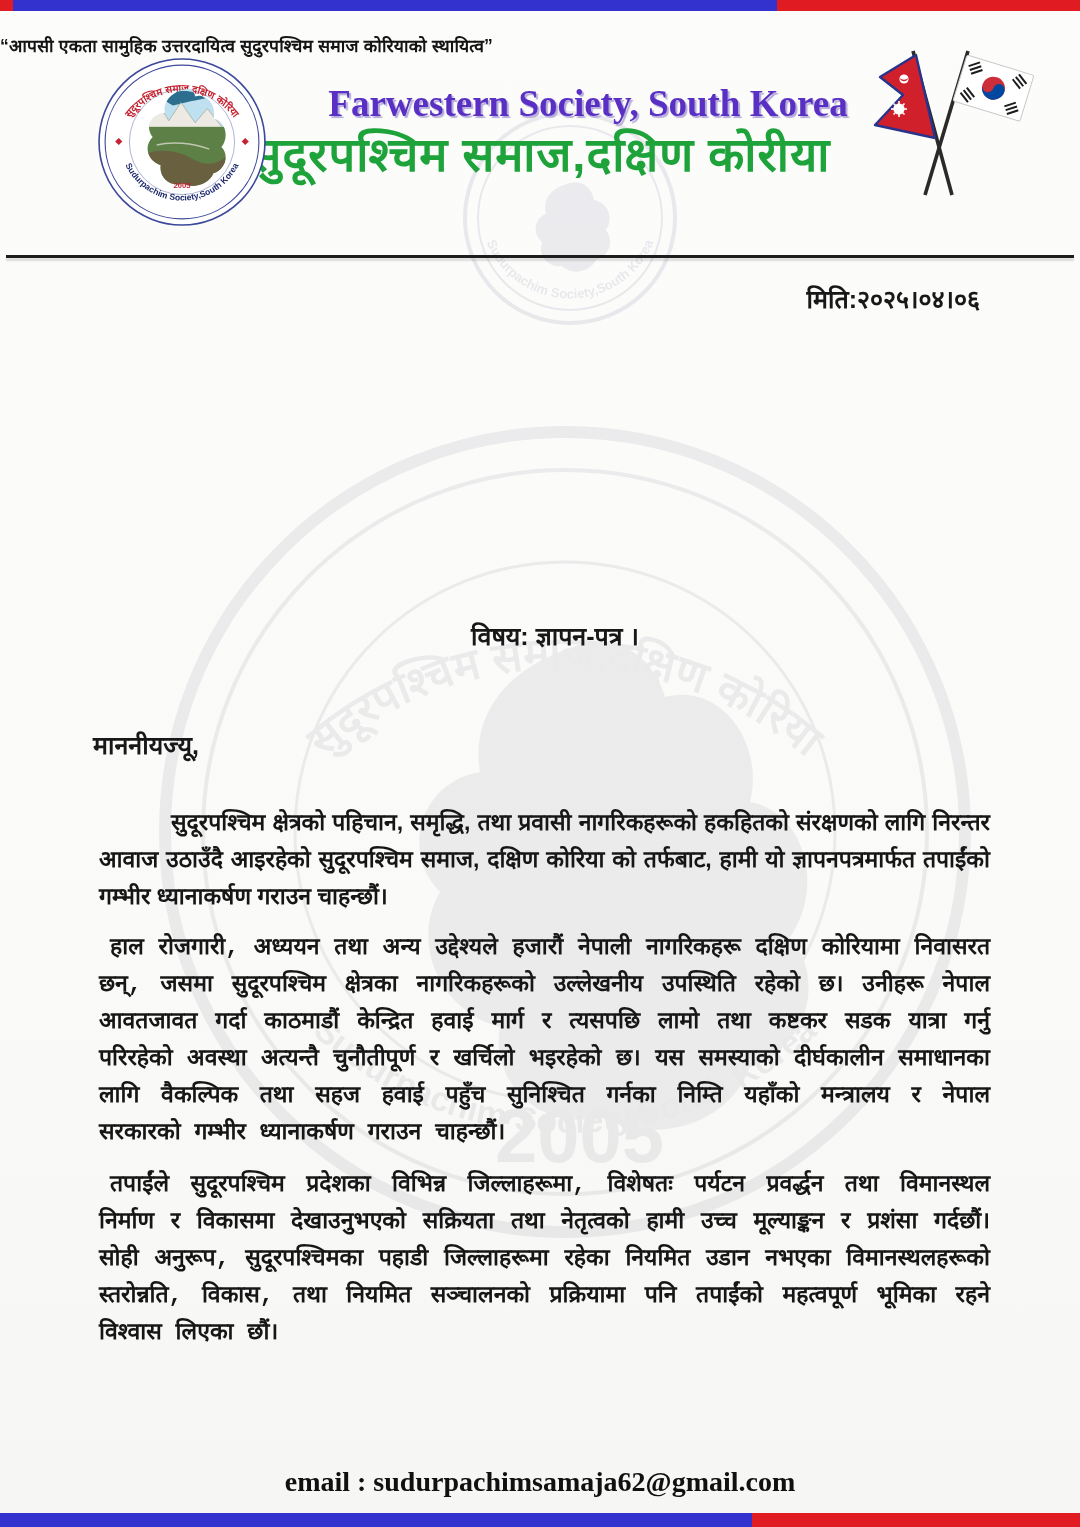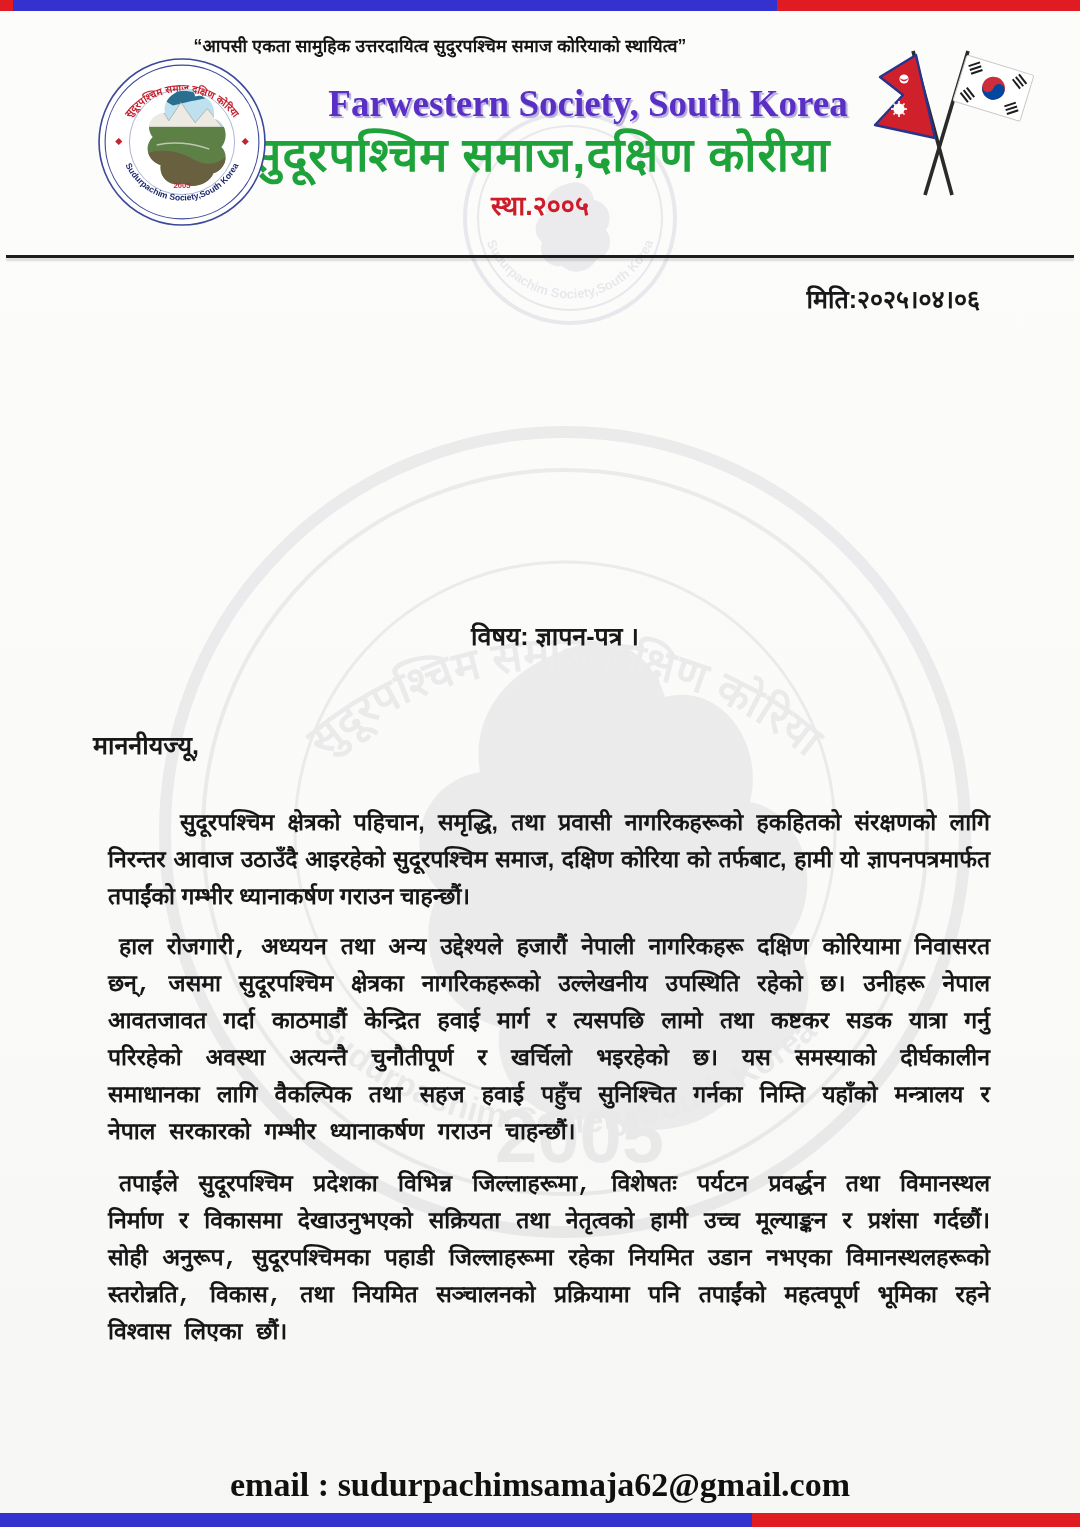--- a/index.html
+++ b/index.html
@@ -7,47 +7,47 @@
     position:relative;width:1080px;height:1527px;margin:0 auto;
     background:linear-gradient(180deg,#fcfcfb 0%,#fafaf8 60%,#f6f6f4 100%);
     overflow:hidden;font-family:"Liberation Sans","DejaVu Sans",sans-serif;color:#181818;
   }
   
   .top-bar{position:absolute;top:0;left:0;width:1080px;height:11px;
     background:linear-gradient(90deg,#e11b22 0 13px,#3432cf 13px 777px,#e11b22 777px 100%);}
   .bottom-bar{position:absolute;top:1513px;left:0;width:1080px;height:14px;
     background:linear-gradient(90deg,#3432cf 0 752px,#e11b22 752px 100%);}
   
-  .tagline{position:absolute;top:33px;left:0;width:880px;text-align:center;
+  .tagline{position:absolute;top:33px;left:0;width:880px;text-align:left;
     font-size:17.5px;font-weight:bold;color:#141414;letter-spacing:.2px;}
   .title-en{position:absolute;top:82px;left:0;width:1080px;text-align:center;
     font-family:"Liberation Serif","DejaVu Serif",serif;font-size:37px;font-weight:bold;
     color:#5a2fc4;text-shadow:2px 2px 1px #b3abd8;margin-left:48px;}
   .title-np{position:absolute;top:121px;left:0;width:1080px;text-align:center;
     font-size:47px;font-weight:bold;color:#1ea33b;letter-spacing:1px;}
   .estd{position:absolute;top:186px;left:0;width:1080px;text-align:center;
     font-size:27px;font-weight:bold;color:#cf1c2a;}
   .logo-svg{position:absolute;left:96px;top:56px;width:172px;height:172px;}
   .flags-svg{position:absolute;left:855px;top:45px;width:205px;height:185px;}
   .header-rule{position:absolute;top:255px;left:6px;width:1068px;height:3px;
     background:#1d1d1d;box-shadow:0 3px 2px rgba(0,0,0,.13);}
   
   .date-line{position:absolute;top:281px;right:100px;font-size:25px;font-weight:bold;}
   .recipient{position:absolute;left:93px;top:370px;font-size:25px;font-weight:bold;line-height:49px;}
   .subject{position:absolute;top:618px;left:0;width:1110px;text-align:center;
     font-size:25px;font-weight:bold;}
   .salutation{position:absolute;left:93px;top:727px;font-size:25px;font-weight:bold;}
   .body-text{position:absolute;left:92px;top:804px;width:898px;
     font-size:23px;font-weight:600;line-height:37px;text-align:justify;color:#161616;}
-  .body-text p{margin:0 0 15px 16px;}
+  .body-text p{margin:0 0 15px 7px;}
   .body-text p.indent-big{text-indent:72px;}
   .body-text p.indent-small{text-indent:11px;font-family:Liberation Mono, monospace;}
   
   .footer-email{position:absolute;top:1466px;left:0;width:1080px;text-align:center;
-    font-family:"Liberation Serif","DejaVu Serif",serif;font-size:34px;font-weight:bold;color:#101010;}
+    font-family:"Liberation Serif","DejaVu Serif",serif;font-size:28px;font-weight:bold;color:#101010;}
   
   .wm-header{position:absolute;left:430px;top:88px;width:280px;height:290px;opacity:.16;pointer-events:none;}
   .wm-body{position:absolute;left:120px;top:372px;width:890px;height:940px;opacity:.10;pointer-events:none;}
 </style>
 </head>
 <body>
 
 <div class="page">
 
   <div class="top-bar"></div>
@@ -60,21 +60,20 @@
         <path id="wmhb" d="M 55,150 A 90,90 0 0,0 225,150"></path>
       </defs>
     <text font-size="13" font-weight="bold" fill="#8a8aa8">
       <textPath href="#wmhb" startOffset="50%" text-anchor="middle">Sudurpachim Society,South Korea</textPath>
     </text>
   </svg>
 
   <div class="tagline">“आपसी एकता सामुहिक उत्तरदायित्व सुदुरपश्चिम समाज कोरियाको स्थायित्व”</div>
   <div class="title-en">Farwestern Society, South Korea</div>
   <div class="title-np">सुदूरपश्चिम समाज,दक्षिण कोरीया</div>
-  <div class="estd">स्था.२००५</div>
 
   <svg class="logo-svg" viewBox="0 0 170 170" aria-hidden="true">
     <circle cx="85" cy="85" r="82" fill="#ffffff" stroke="#3c4899" stroke-width="1.6"></circle>
     <circle cx="85" cy="85" r="76" fill="none" stroke="#3c4899" stroke-width="1.1"></circle>
     <circle cx="85" cy="85" r="52" fill="none" stroke="#9aa2c8" stroke-width="0.8"></circle>
     <defs>
       <path id="logoArcTop" d="M 22,88 A 64,64 0 0 1 148,88"></path>
       <path id="logoArcBottom" d="M 24,92 A 62,62 0 0 0 146,92"></path>
       <clipPath id="mapClip">
         <path d="M92 32 C76 34 66 44 68 56 C54 58 48 70 56 80 C46 90 52 104 64 108 C62 120 74 130 86 126 C98 132 112 126 116 116 C128 112 132 98 124 90 C132 80 128 64 116 62 C120 48 108 36 98 40 C97 35 95 32 92 32 Z"></path>

